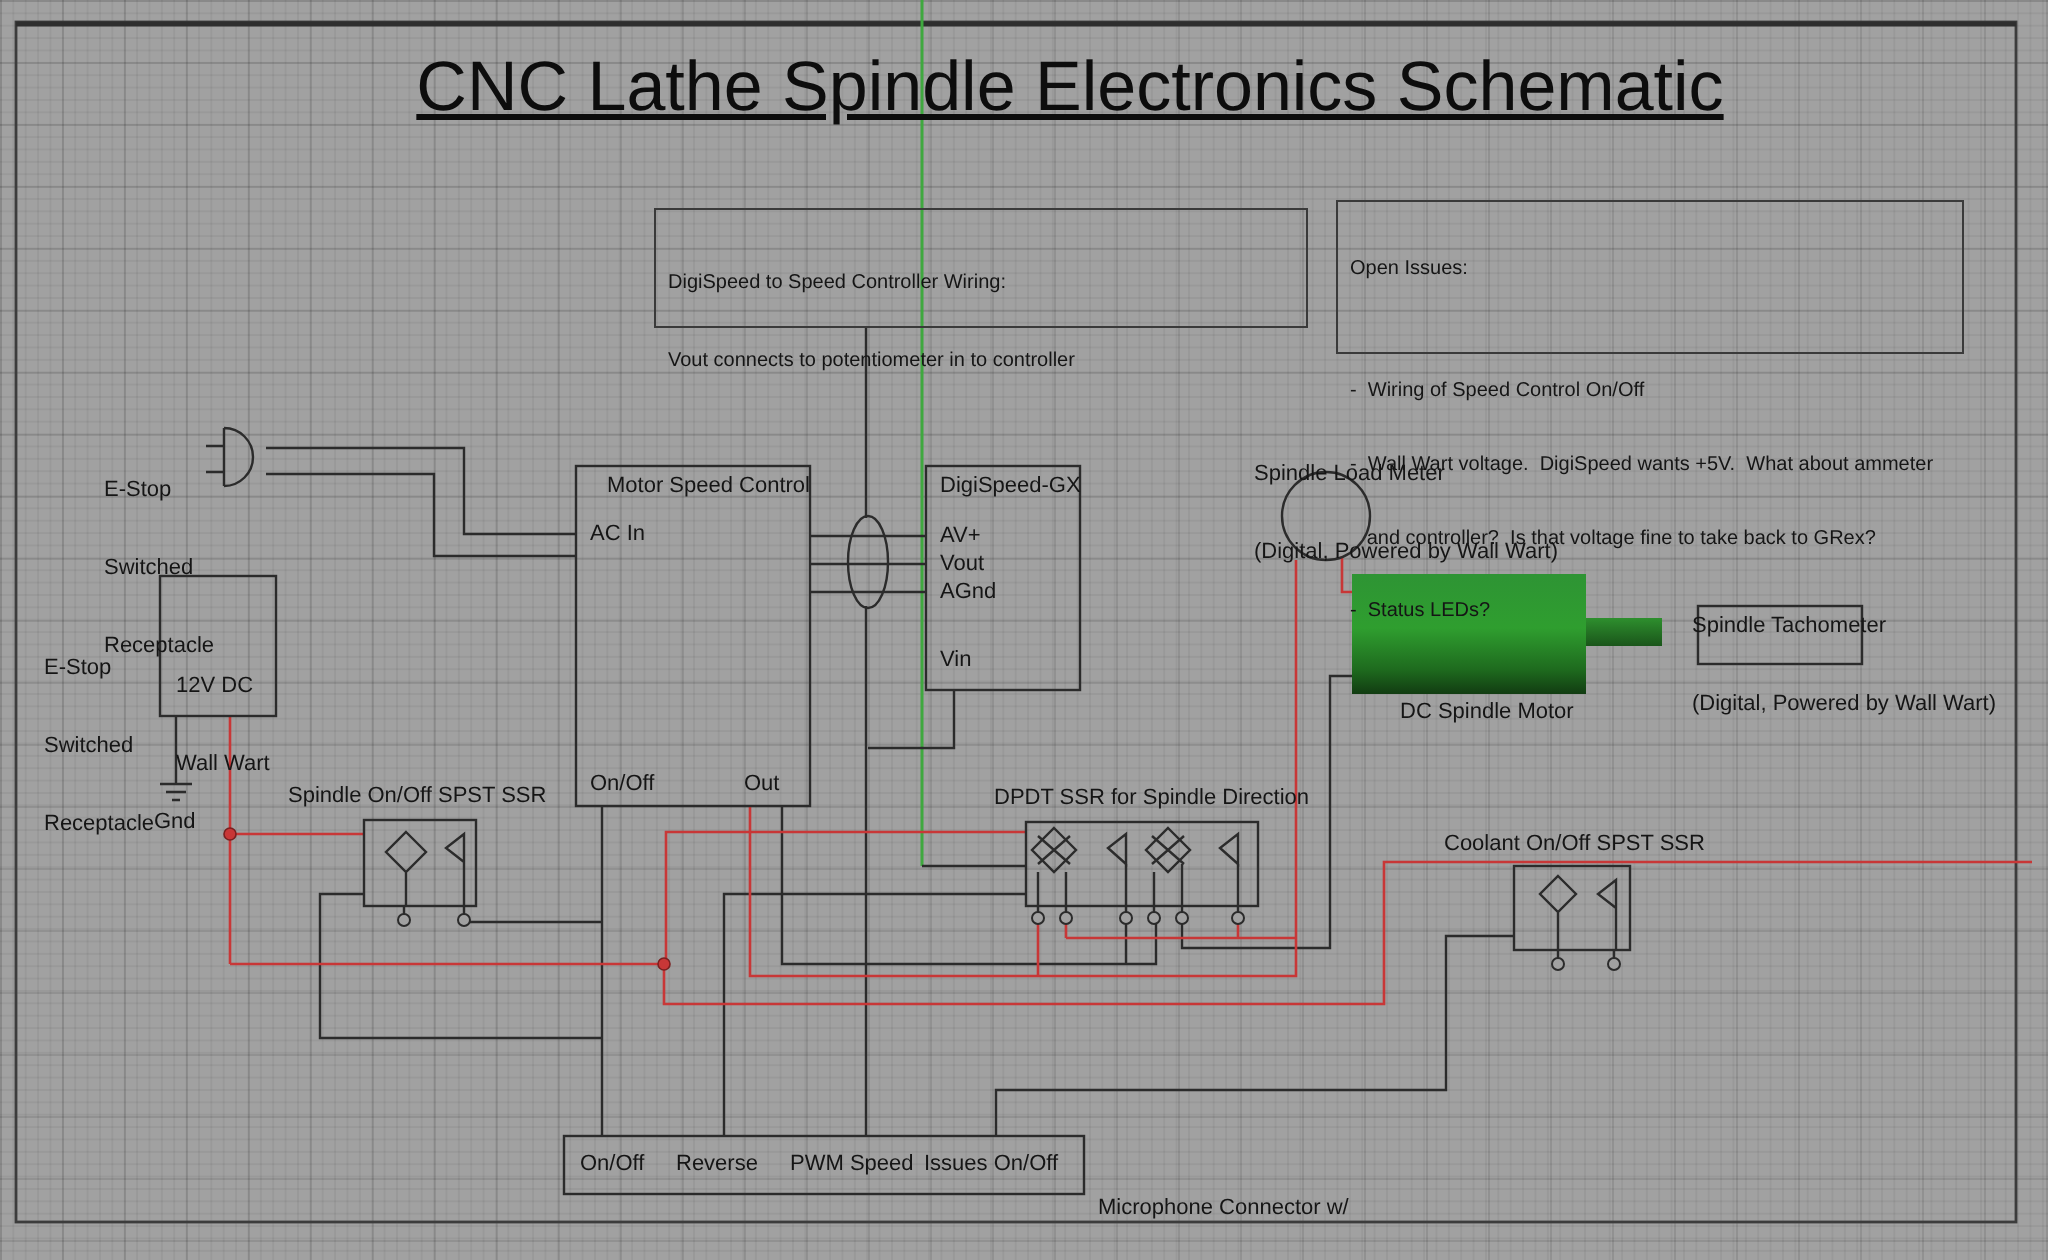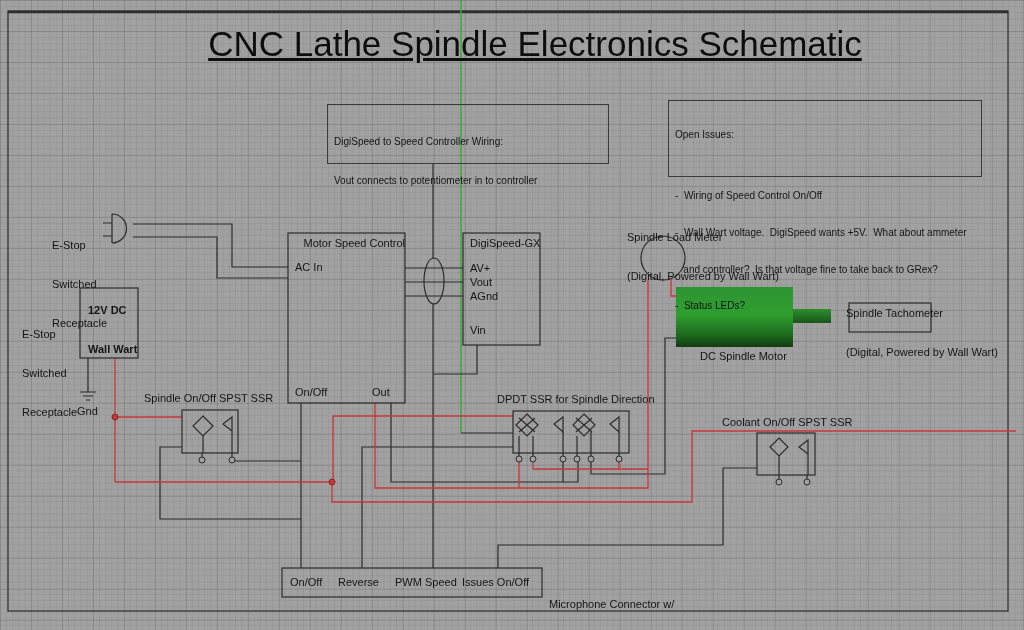--- a/index.html
+++ b/index.html
@@ -157,21 +157,21 @@
 
       <rect class="box" x="282" y="568" width="260" height="29"></rect>
 
       <circle class="dot-red" cx="115" cy="417" r="3"></circle>
       <circle class="dot-red" cx="332" cy="482" r="3"></circle>
     </g>
   </svg>
 
   <div class="title">CNC Lathe Spindle Electronics Schematic</div>
 
-  <div class="notebox" style="left:327px; top:104px; width:282px; height:60px;">
+  <div class="notebox" style="left:327px; top:104px; width:327px; height:60px;">
     <div>DigiSpeed to Speed Controller Wiring:</div>
     <div>Vout connects to potentiometer in to controller</div>
   </div>
 
   <div class="notebox oi" style="left:668px; top:100px; width:314px; height:77px;">
     <div>Open Issues:</div>
     <div></div>
     <div>-  Wiring of Speed Control On/Off</div>
     <div>-  Wall Wart voltage.  DigiSpeed wants +5V.  What about ammeter</div>
     <div>   and controller?  Is that voltage fine to take back to GRex?</div>
@@ -183,21 +183,21 @@
     <div>Switched</div>
     <div>Receptacle</div>
   </div>
 
   <div class="lbl" style="left:22px; top:302px;">
     <div>E-Stop</div>
     <div>Switched</div>
     <div>Receptacle</div>
   </div>
 
-  <div class="lbl" style="left:88px; top:278px;font-weight:bold;">
+  <div class="lbl" style="left:88px; top:311px;">
     <div>12V DC</div>
     <div>Wall Wart</div>
   </div>
 
   <div class="lbl" style="left:77px; top:405px;">Gnd</div>
 
   <div class="lbl" style="left:288px; top:237px; width:117px; text-align:right;">Motor Speed Control</div>
   <div class="lbl" style="left:295px; top:261px;">AC In</div>
   <div class="lbl" style="left:295px; top:386px;">On/Off</div>
   <div class="lbl" style="left:372px; top:386px;">Out</div>

